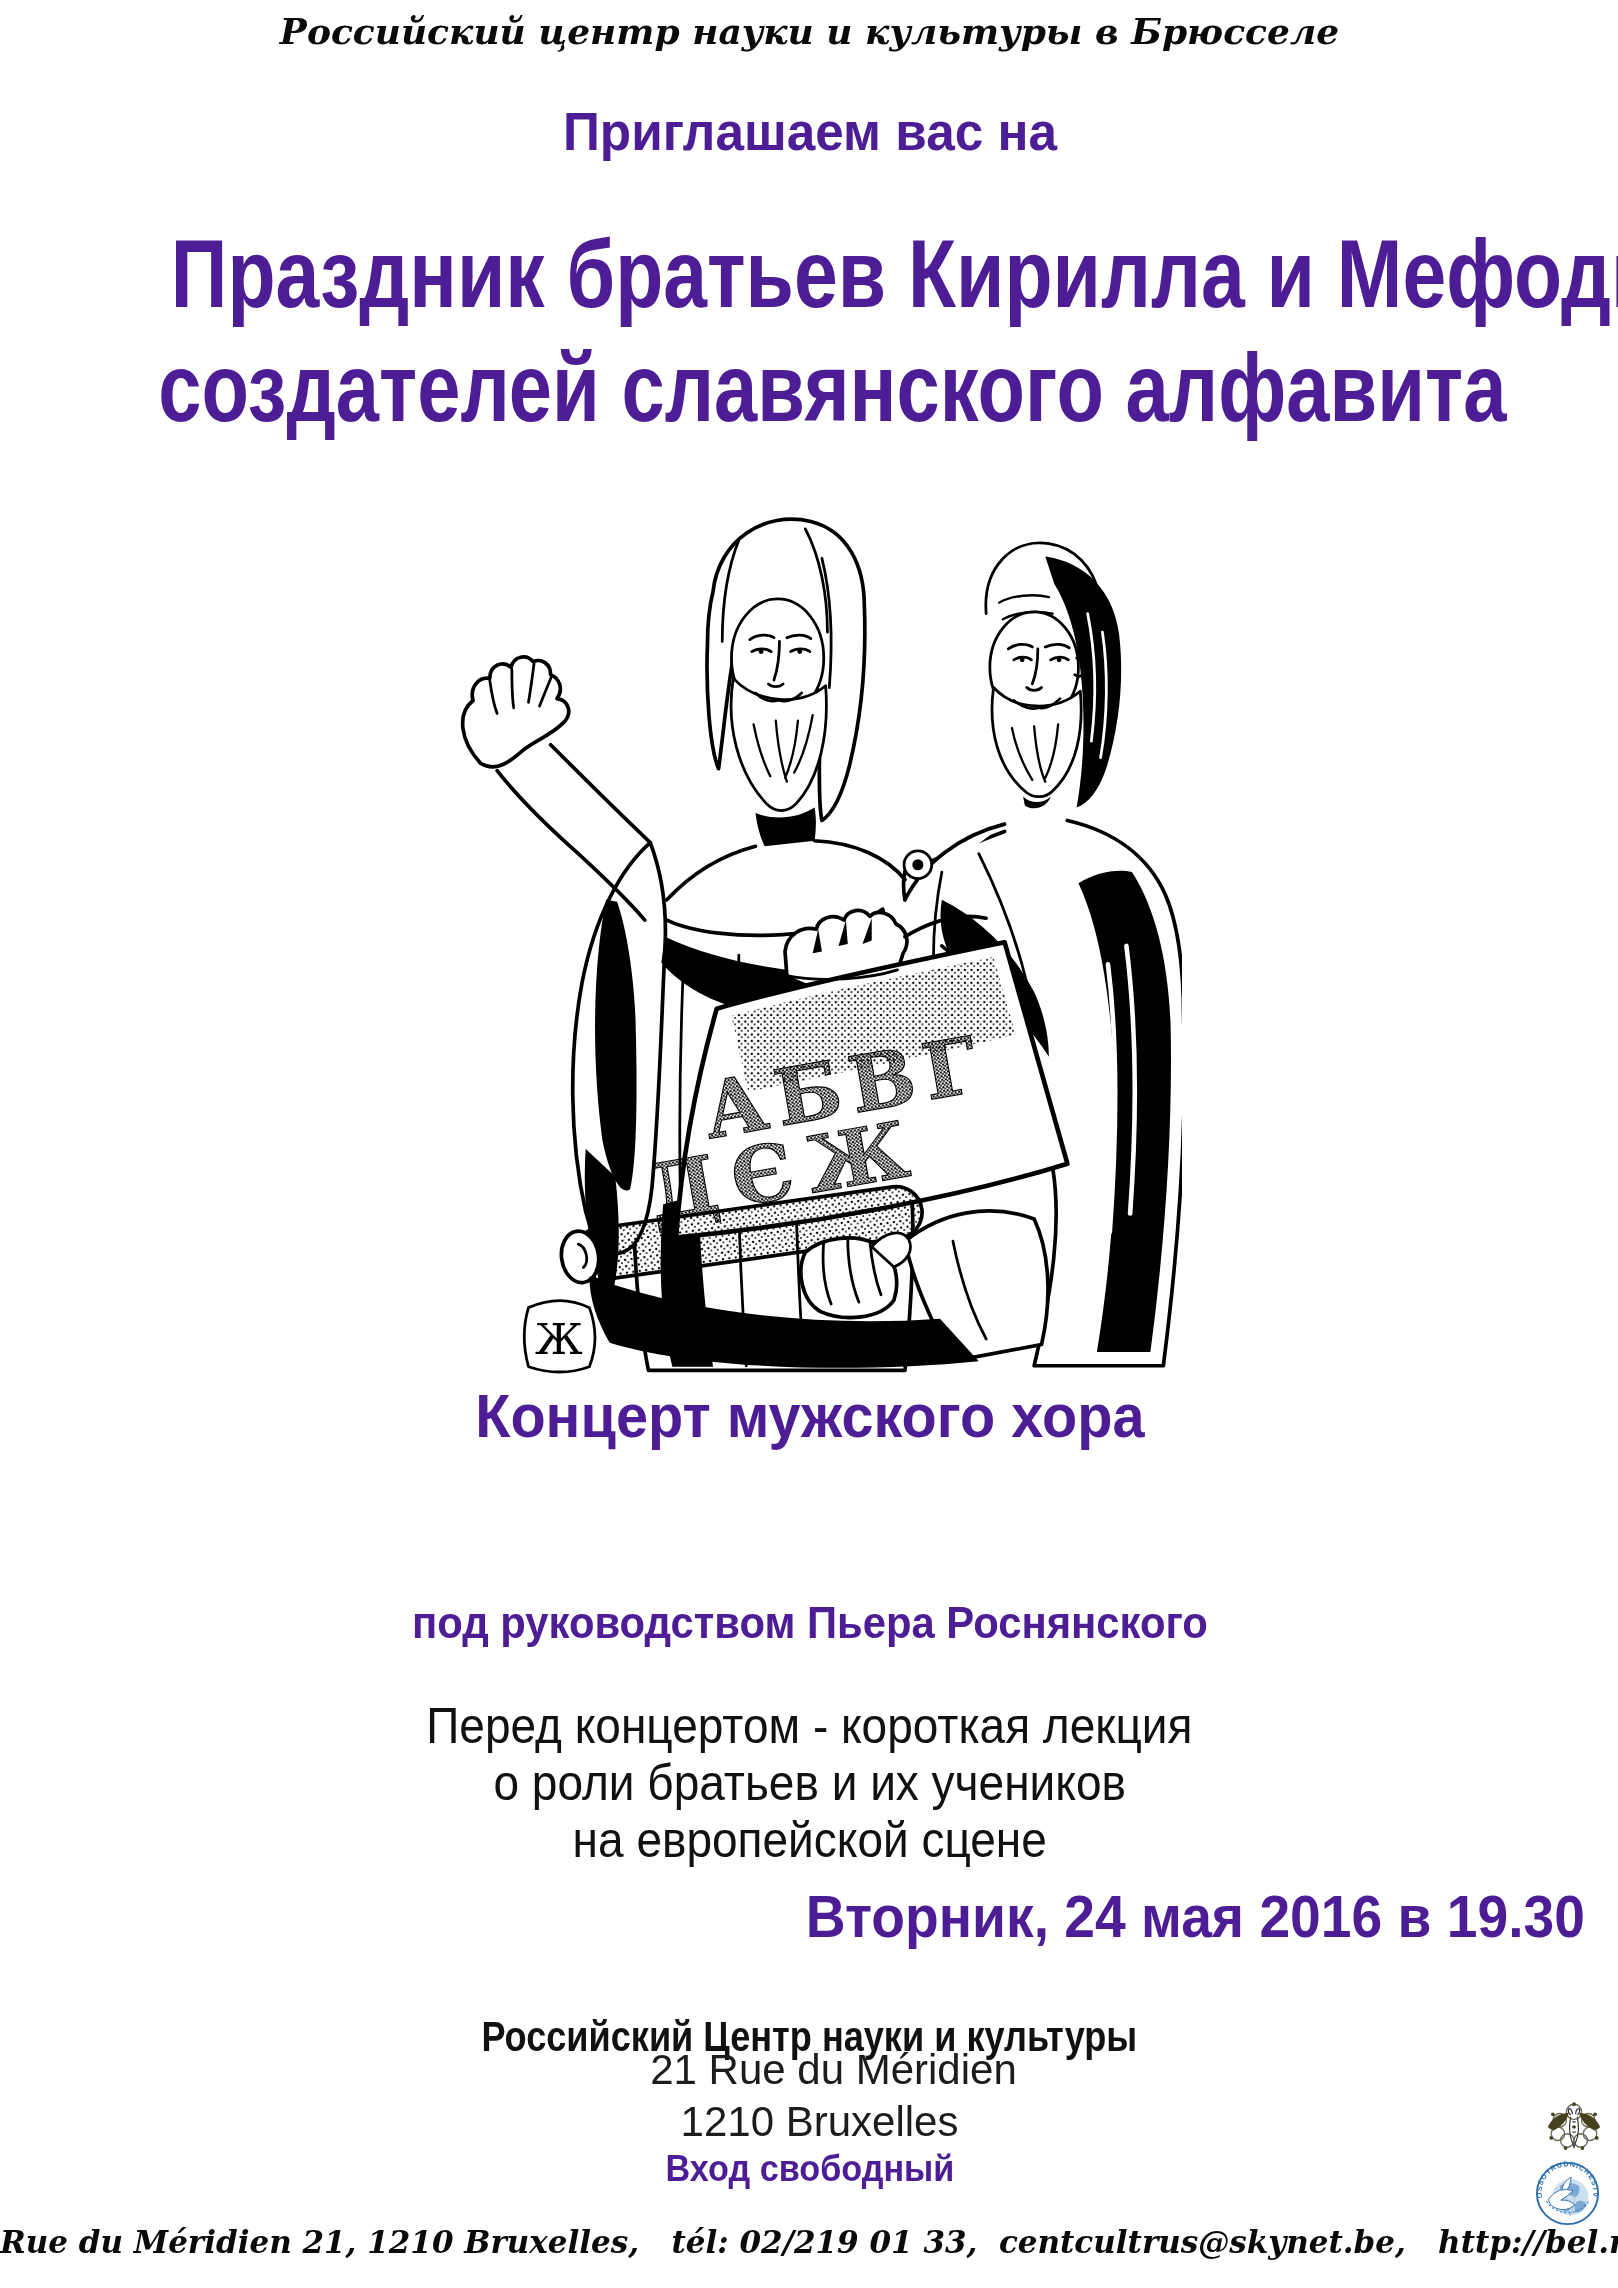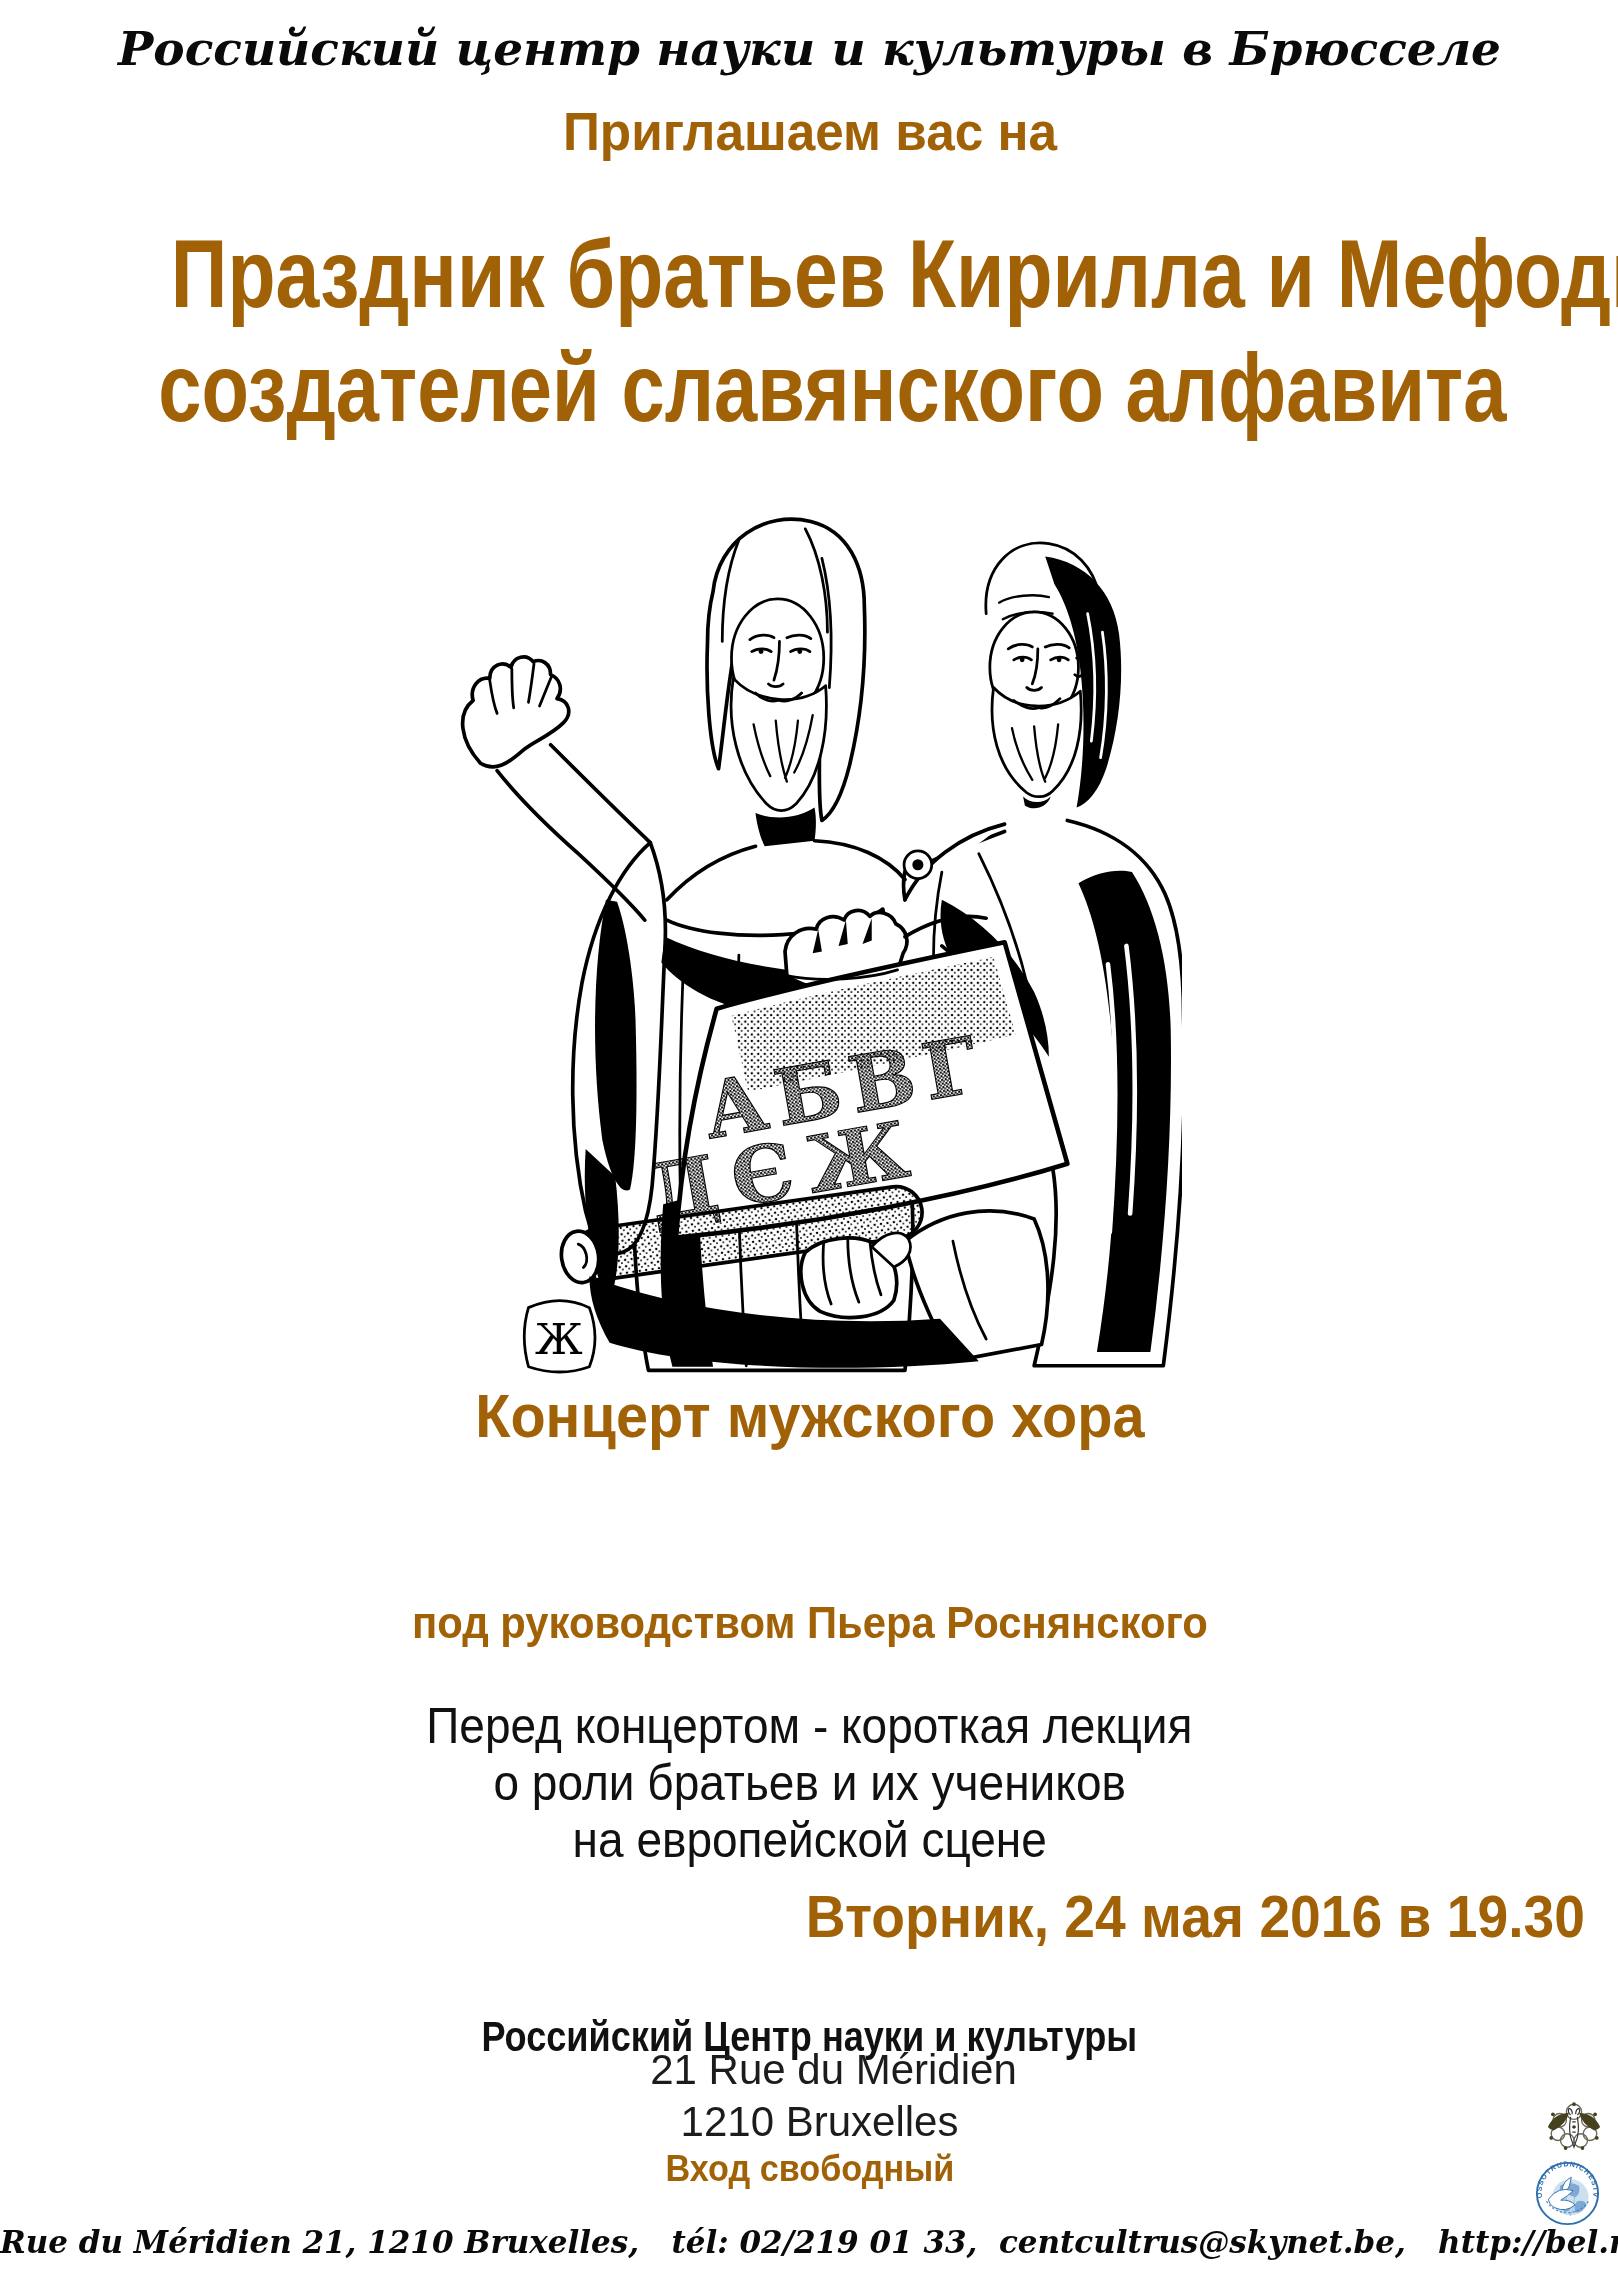--- a/index.html
+++ b/index.html
@@ -7,24 +7,24 @@
     position:relative;
     width:1619px;height:2289px;
     margin:0 auto;
     background:#ffffff;
     overflow:hidden;
     font-family:"Liberation Sans", sans-serif;
   }
   .center-line{position:absolute;left:0;right:0;text-align:center;line-height:1.08;}
   .inner{display:inline-block;white-space:pre;}
   .script{font-family:"DejaVu Serif", serif;font-style:italic;font-weight:bold;color:#0a0a0a;}
-  .red{color:#a16207;font-weight:bold;}
+  .red{color:#4c1d95;font-weight:bold;}
   .black-cond{color:#111111;}
 
-  .org-line{top:24px;font-size:47px;font-style:italic;}
+  .org-line{top:12px;font-size:36px;font-style:italic;}
   .invite{top:102px;font-size:54px;}
   .invite .inner{transform:scaleX(.95);}
   .title1{top:222px;font-size:96px;}
   .title1 .inner{transform:scaleX(.82);}
   .title2{top:336px;font-size:96px;}
   .title2 .inner{transform:scaleX(.81);}
 
   .figure-wrap{position:absolute;left:388px;top:503px;width:794px;height:872px;}
 
   .concert{top:1383px;font-size:62px;}

